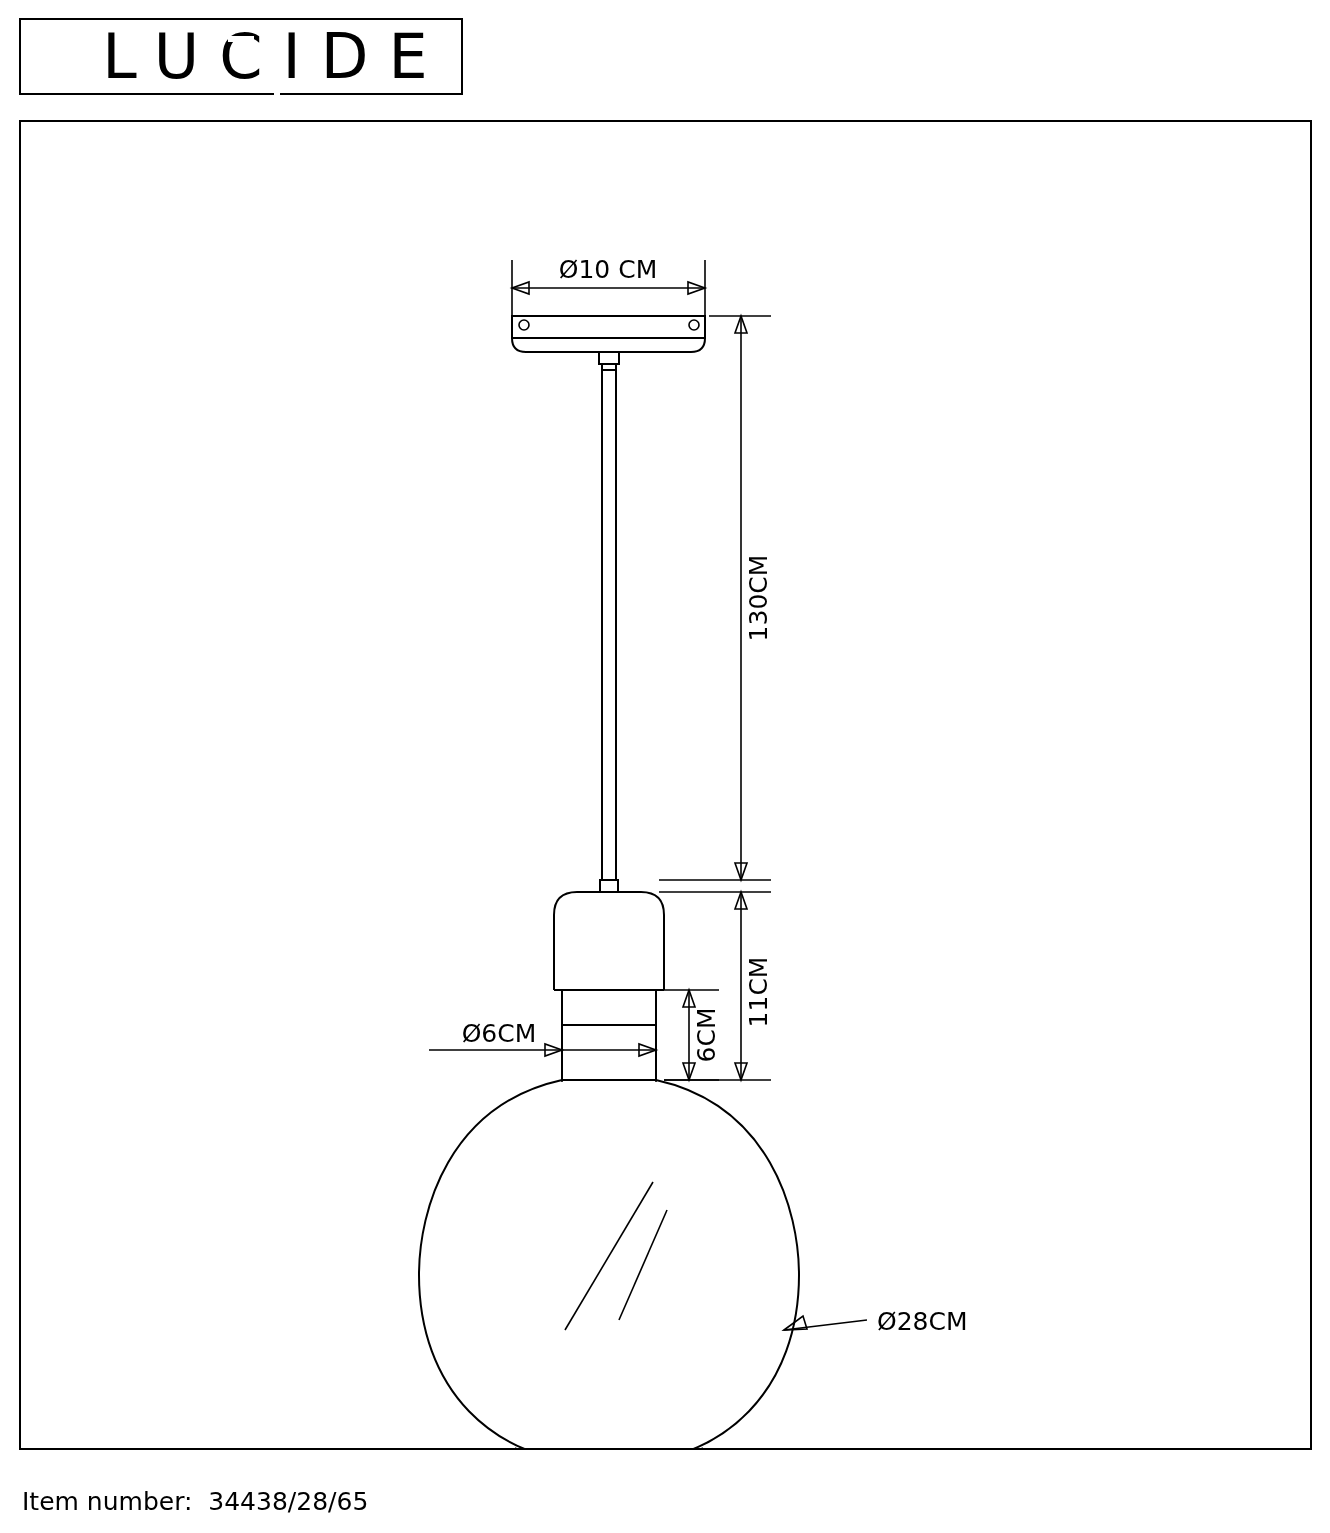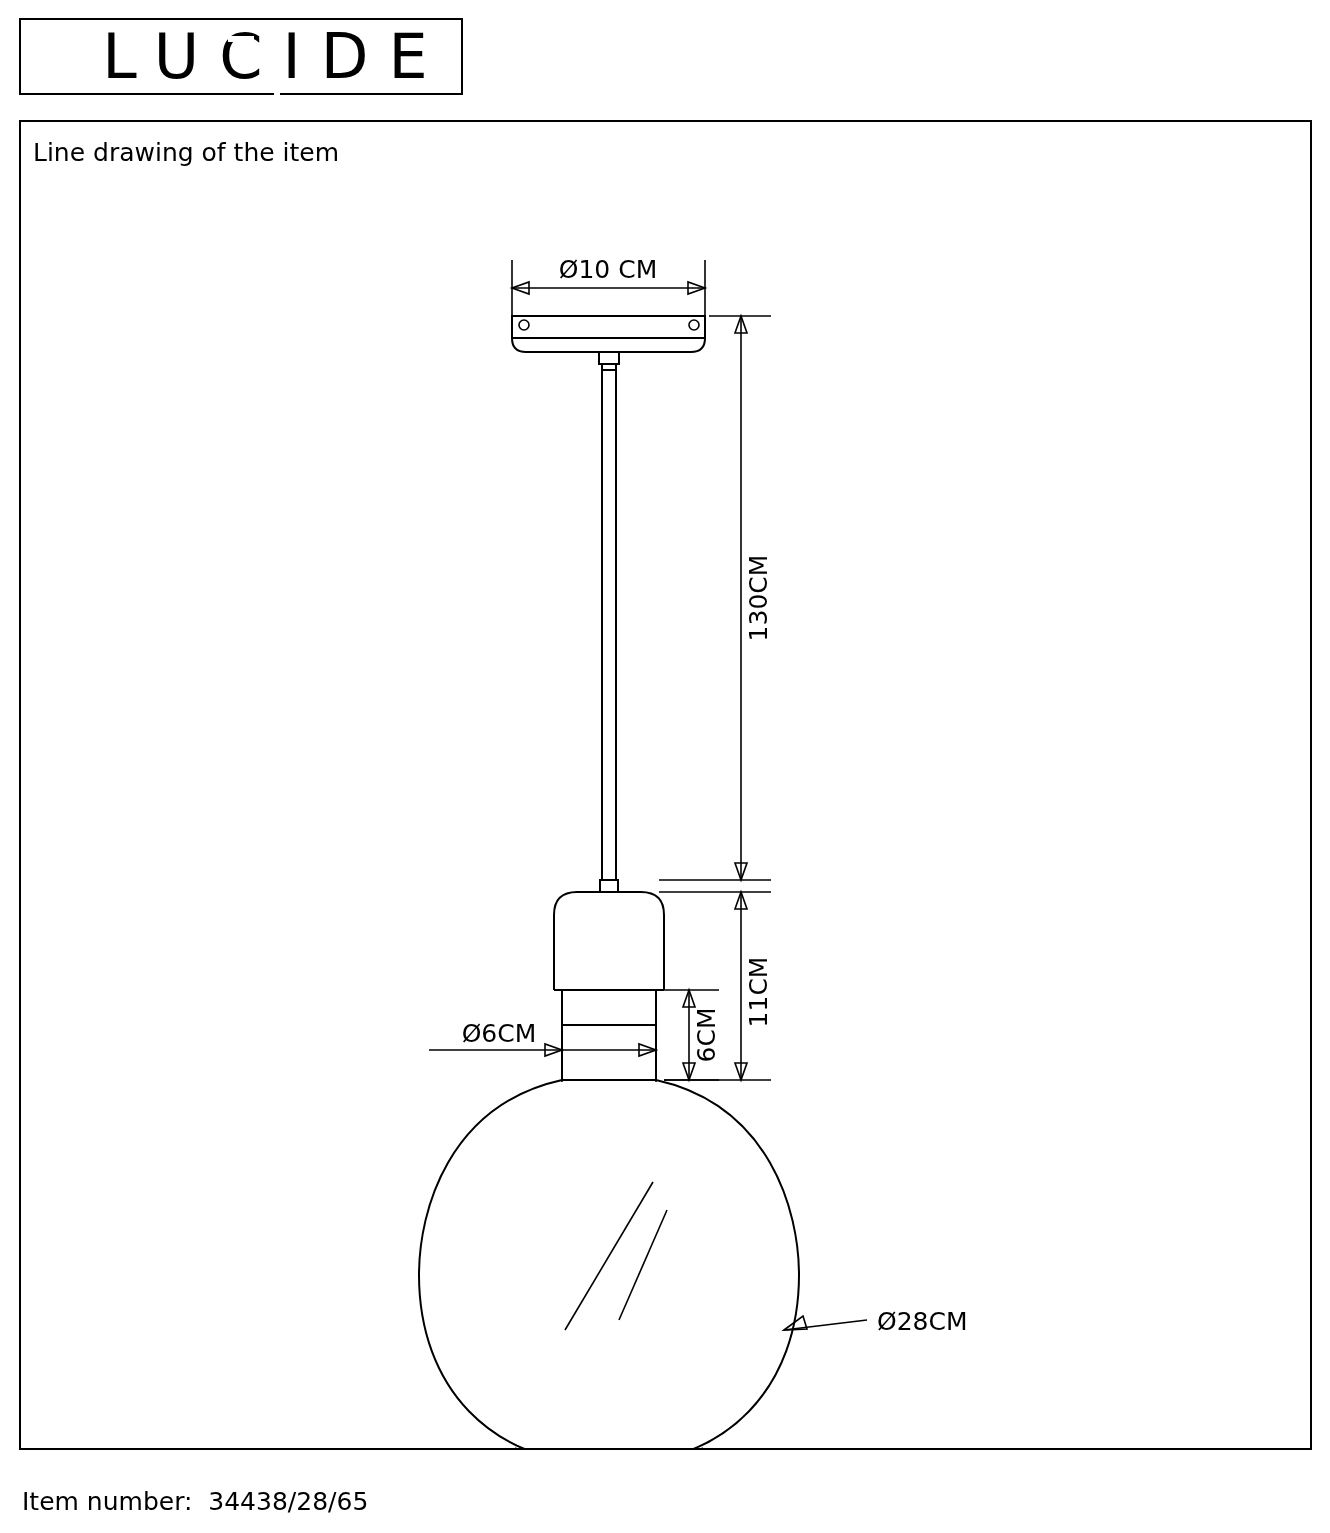--- a/index.html
+++ b/index.html
@@ -105,21 +105,20 @@
 <div class="page">
 
   <div class="logo-box">
     <div class="logo-text">LUCIDE</div>
     <span class="logo-notch n1"></span>
     <span class="logo-notch n2"></span>
     <span class="logo-notch n3"></span>
   </div>
 
   <div class="frame"></div>
-  <div class="frame-title">Line drawing of the item</div>
 
   <svg class="drawing" viewBox="0 0 1293 1330">
 
     <g>
 
       <path class="ln" d="M493 196 L686 196 L686 218 L493 218 Z"></path>
       <path class="ln" d="M493 218 Q493 232 507 232 L672 232 Q686 232 686 218"></path>
 
       <circle class="ln-thin" cx="505" cy="205" r="5"></circle>
       <circle class="ln-thin" cx="675" cy="205" r="5"></circle>

